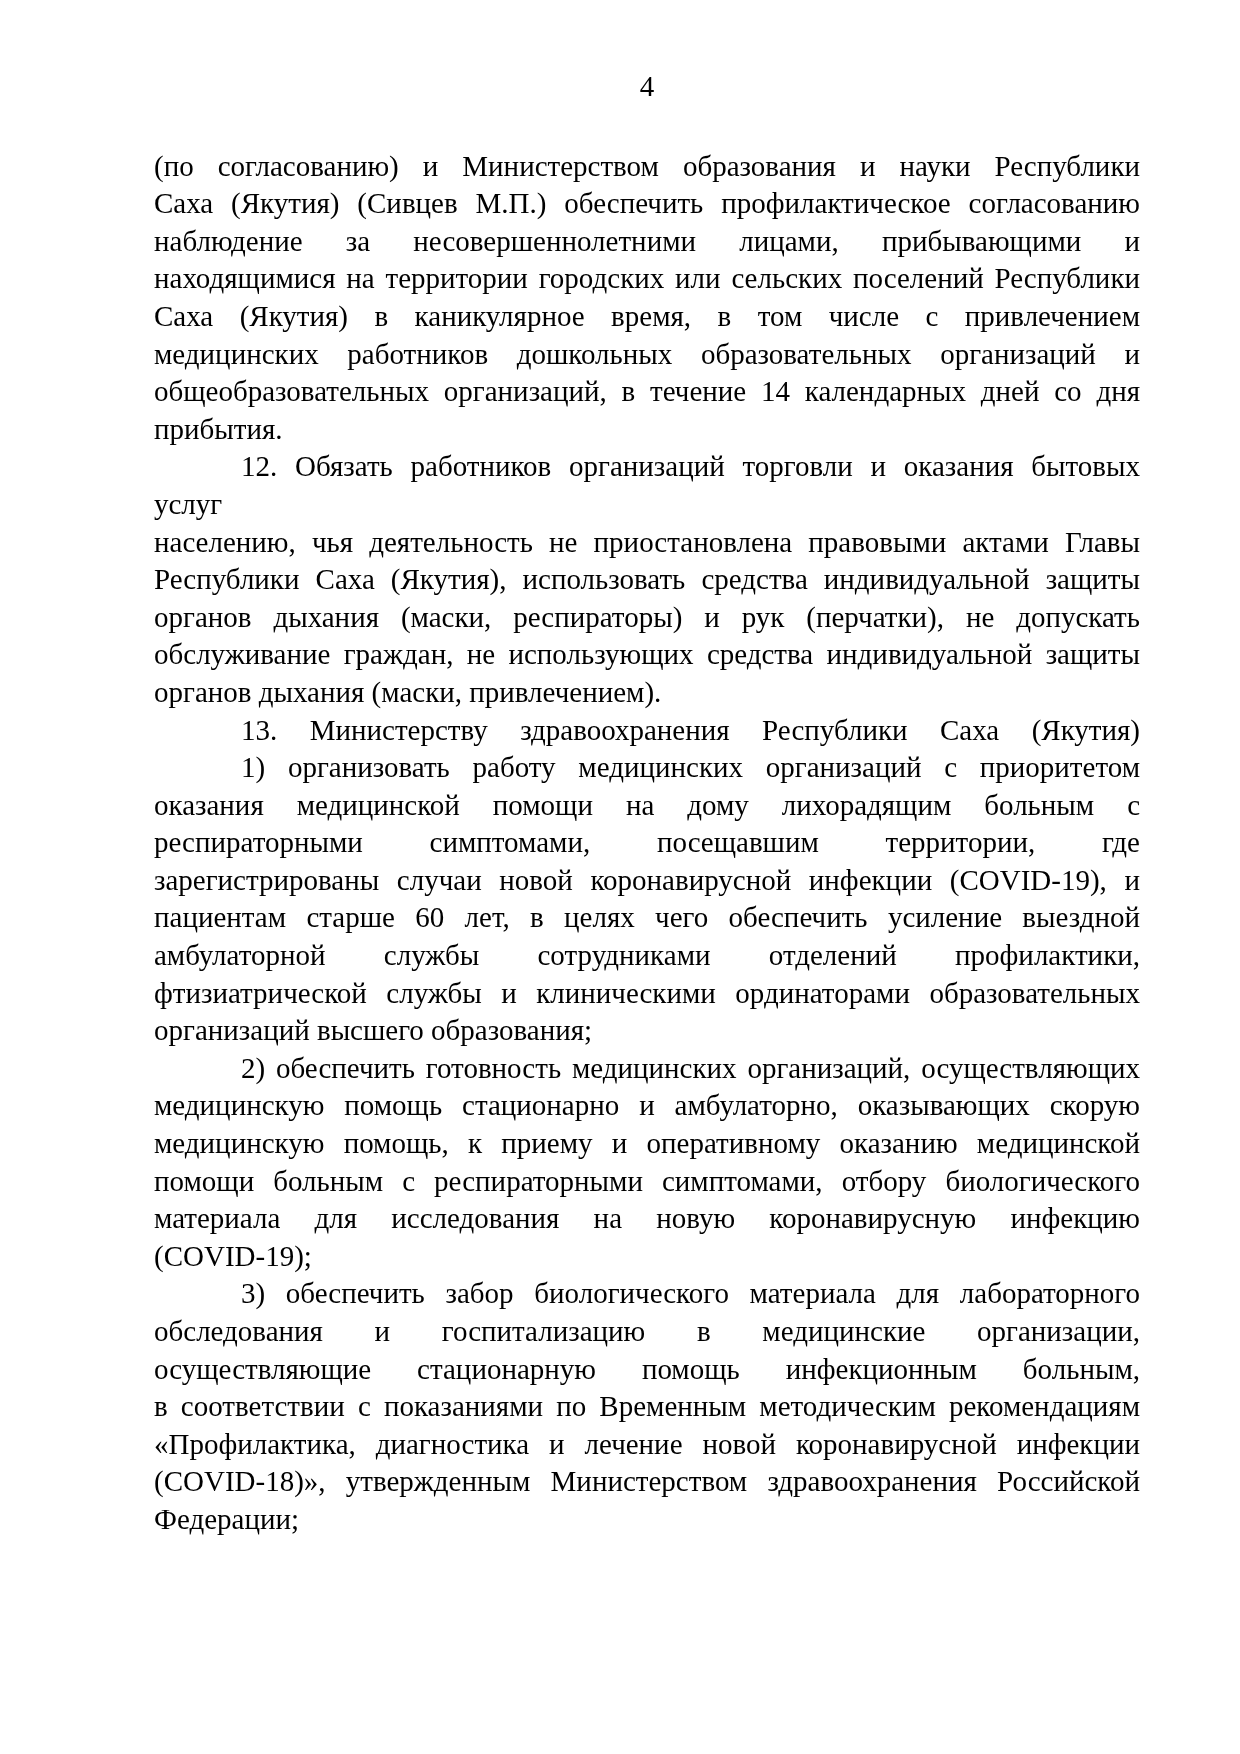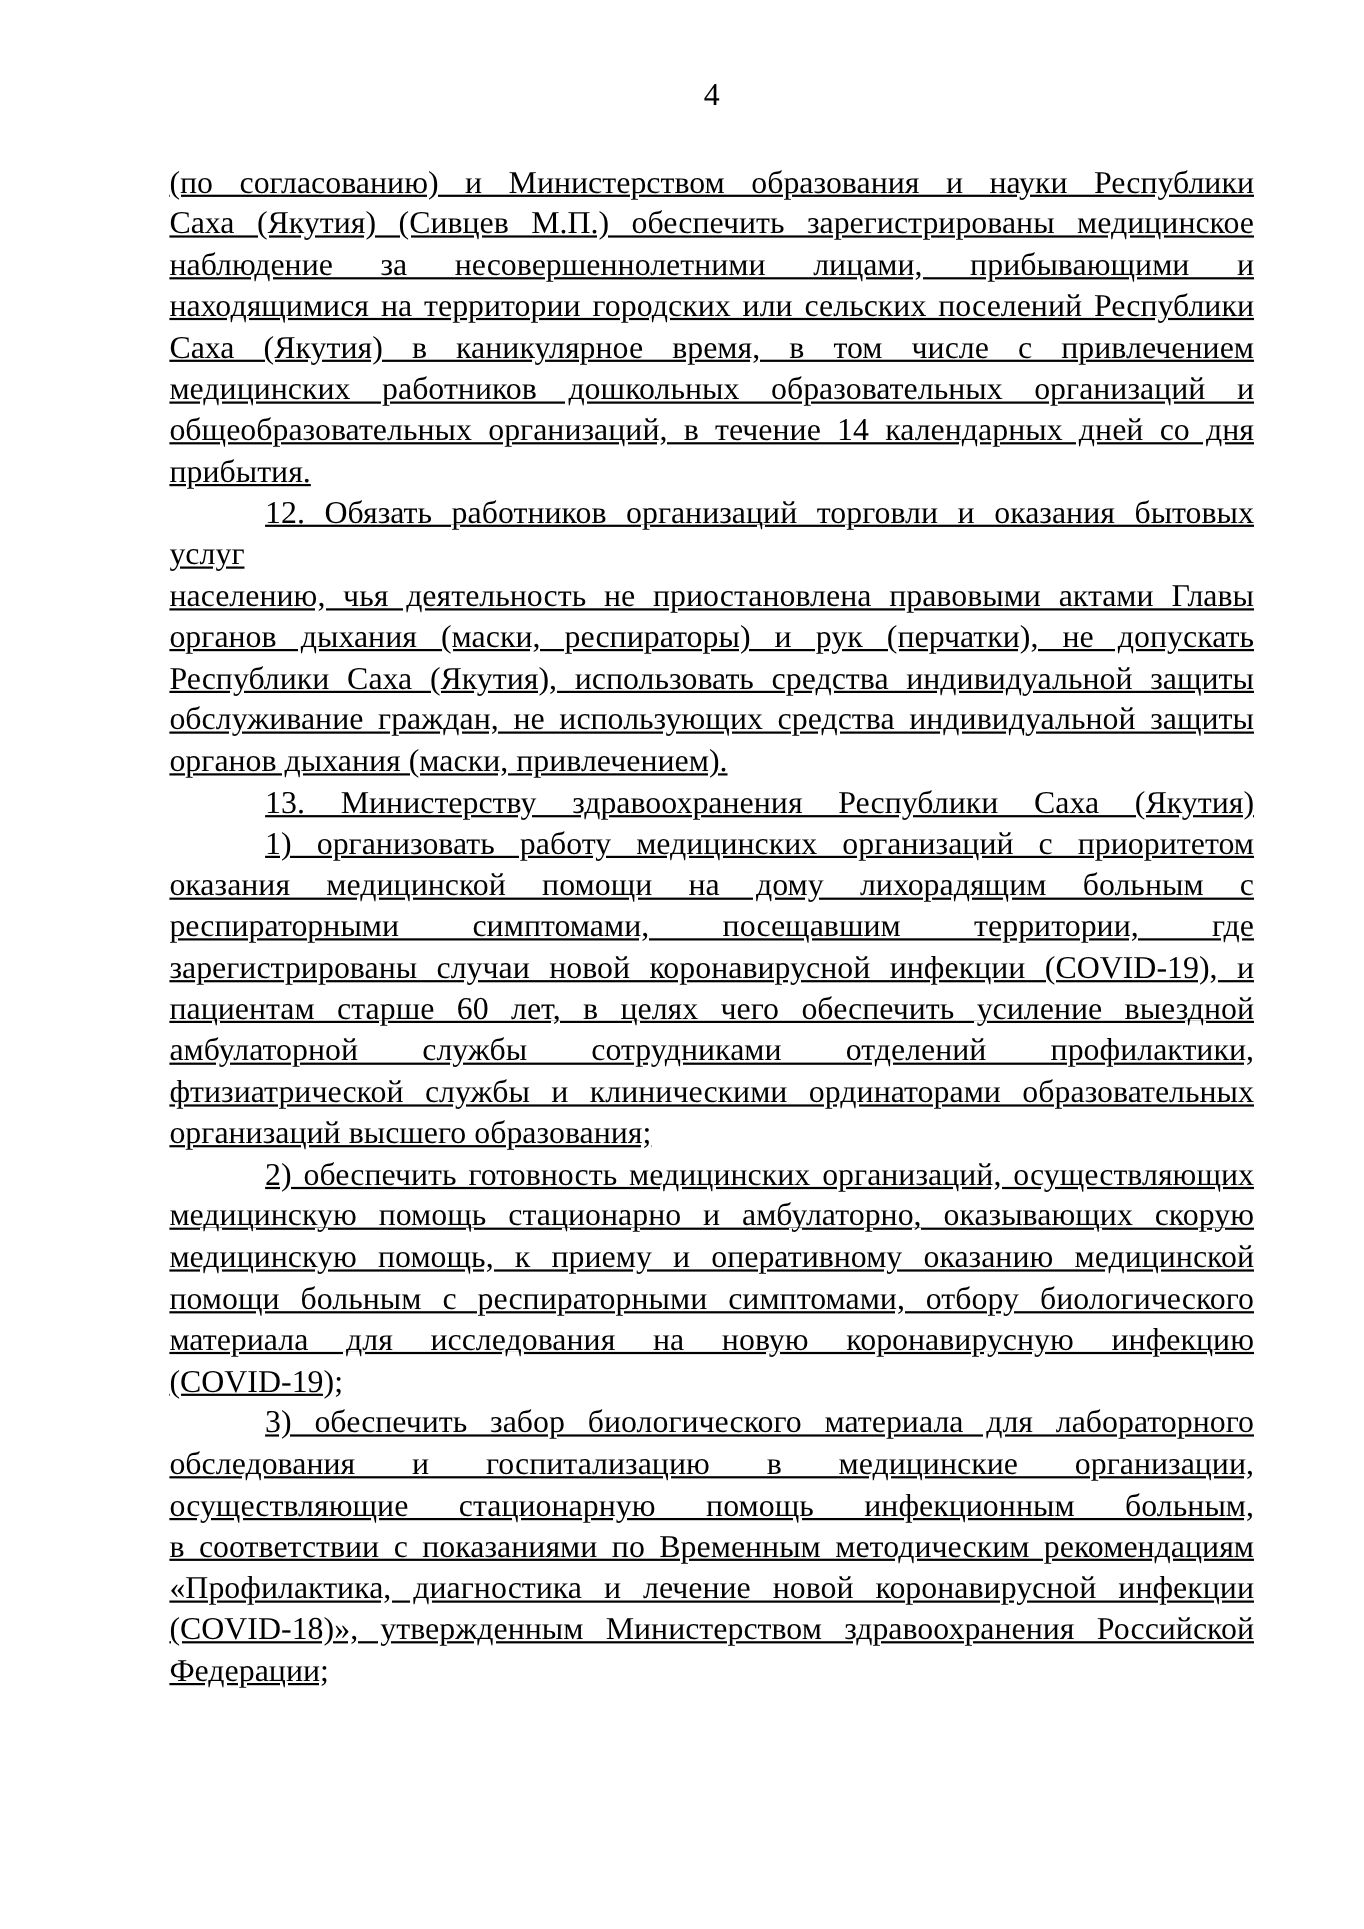--- a/index.html
+++ b/index.html
@@ -29,21 +29,20 @@
   }
   .page-number {
     font-size: 29px;
     line-height: 37.6px;
     text-align: center;
     margin-bottom: 42px;
   }
   .paragraph {
     margin: 0;
     padding: 0;
-    text-decoration: underline;
   }
   .line {
     font-size: 29px;
     line-height: 37.6px;
     white-space: normal;
     text-align: justify;
     text-align-last: justify;
     word-spacing: normal;
   }
   .line.last {
@@ -56,33 +55,33 @@
 </style>
 </head>
 <body>
 
 <div class="page">
   <div class="content">
     <div class="page-number">4</div>
     <div>
         <div class="paragraph">
           <div class="line">(по согласованию) и Министерством образования и науки Республики</div>
-          <div class="line">Саха (Якутия) (Сивцев М.П.) обеспечить зарегистрированы медицинское</div>
+          <div class="line">Саха (Якутия) (Сивцев М.П.) обеспечить профилактическое согласованию</div>
           <div class="line">наблюдение за несовершеннолетними лицами, прибывающими и</div>
           <div class="line">находящимися на территории городских или сельских поселений Республики</div>
           <div class="line">Саха (Якутия) в каникулярное время, в том числе с привлечением</div>
           <div class="line">медицинских работников дошкольных образовательных организаций и</div>
           <div class="line">общеобразовательных организаций, в течение 14 календарных дней со дня</div>
           <div class="line last">прибытия.</div>
         </div>
         <div class="paragraph">
           <div class="line indent">12. Обязать работников организаций торговли и оказания бытовых услуг</div>
           <div class="line">населению, чья деятельность не приостановлена правовыми актами Главы</div>
+          <div class="line">Республики Саха (Якутия), использовать средства индивидуальной защиты</div>
           <div class="line">органов дыхания (маски, респираторы) и рук (перчатки), не допускать</div>
-          <div class="line">Республики Саха (Якутия), использовать средства индивидуальной защиты</div>
           <div class="line">обслуживание граждан, не использующих средства индивидуальной защиты</div>
           <div class="line last">органов дыхания (маски, привлечением).</div>
         </div>
         <div class="paragraph">
           <div class="line indent">13. Министерству здравоохранения Республики Саха (Якутия)</div>
         </div>
         <div class="paragraph">
           <div class="line indent">1) организовать работу медицинских организаций с приоритетом</div>
           <div class="line">оказания медицинской помощи на дому лихорадящим больным с</div>
           <div class="line">респираторными симптомами, посещавшим территории, где</div>

